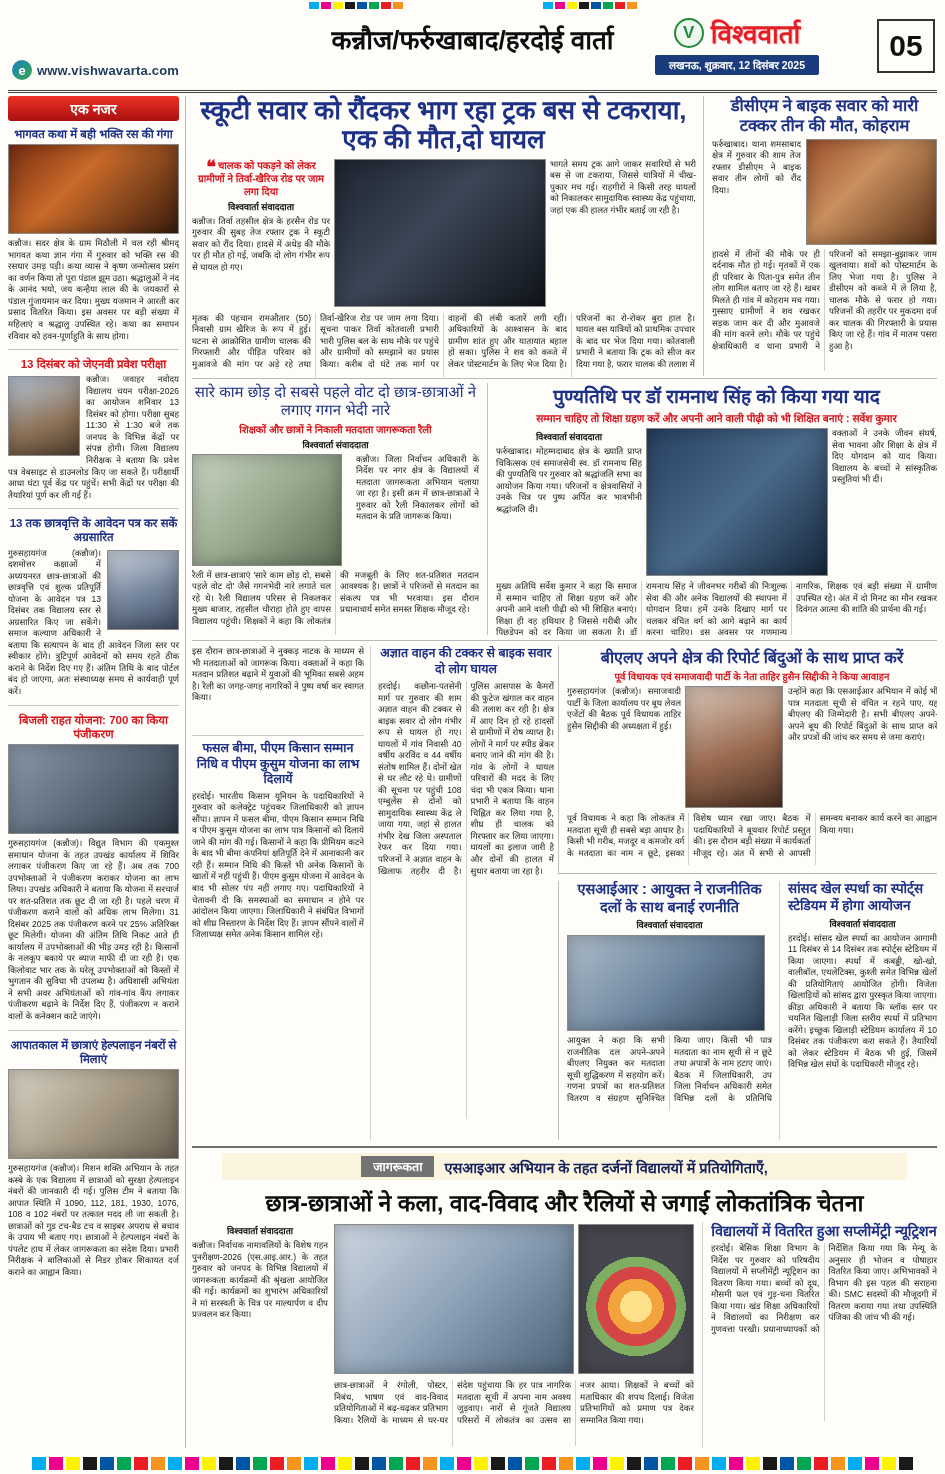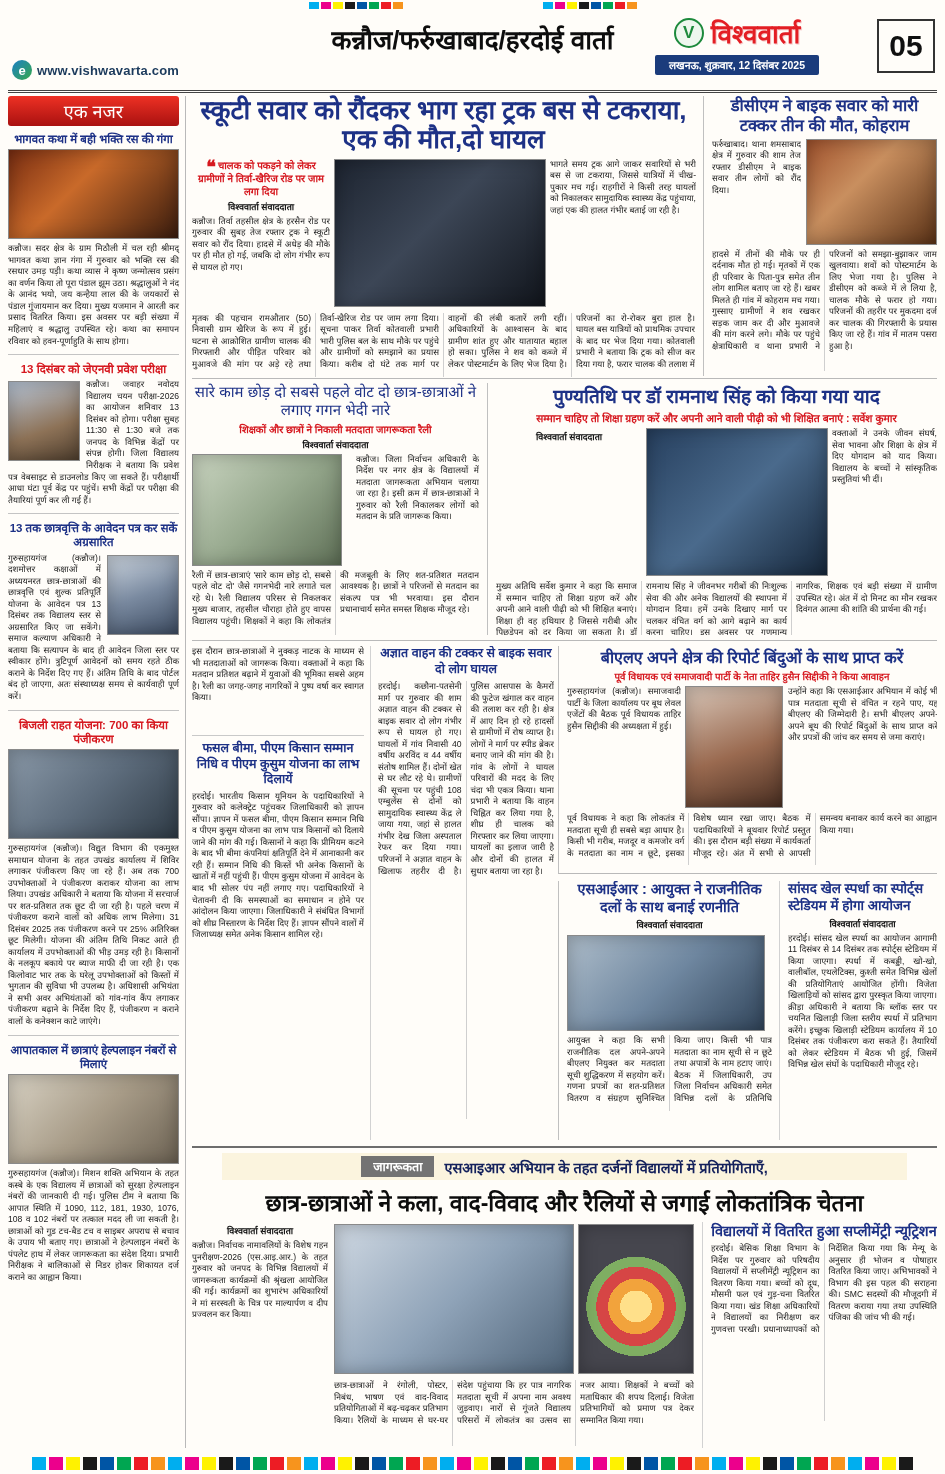--- a/index.html
+++ b/index.html
@@ -50,21 +50,21 @@
   .ph-dcm     { background:linear-gradient(135deg,#a0522d,#c98f5f 40%,#5c3317); }
   .ph-rally   { background:linear-gradient(135deg,#c9d4c0,#97a98e 50%,#5f7057); }
   .ph-mem     { background:linear-gradient(135deg,#27405f,#4a6a8c 50%,#17283c); }
   .ph-tahir   { background:linear-gradient(160deg,#d8c6b8,#9a6a50 55%,#4a2f22); }
   .ph-sirmeet { background:linear-gradient(135deg,#aebdca,#6f87a0 50%,#32465c); }
   .ph-stud    { background:linear-gradient(135deg,#cfd8e2,#8fa3b8 50%,#4d6277); }
   .ph-rang    { background:radial-gradient(circle at 50% 55%, #ffe08a 0 16%, #f2a33c 16% 28%, #d64545 28% 40%, #7fae62 40% 50%, #46464e 50% 100%); }
 
   
   .sidebar { position:absolute; left:8px; top:96px; width:178px; height:1352px; padding-right:6px; border-right:1px solid #b9b9b9; overflow:hidden; }
-  .eknazar { background:linear-gradient(180deg,#ee3124,#a91110); color:#fff; font-weight:normal; font-size:18px; text-align:center; padding:3px 0; border-radius:3px; margin-bottom:6px; }
+  .eknazar { background:linear-gradient(180deg,#ee3124,#a91110); color:#fff; font-weight:bold; font-size:14px; text-align:center; padding:3px 0; border-radius:3px; margin-bottom:6px; }
   .sb-head { font-size:11.5px; font-weight:bold; text-align:center; line-height:1.25; margin-bottom:3px; }
   .sb-photo { width:100%; height:90px; margin:2px 0 4px; }
   .sb-div { border:none; border-top:1px solid #c4c4c4; margin:7px 0; }
   .ph-fl { float:left; width:72px; height:80px; margin:2px 6px 2px 0; }
   .ph-fr { float:right; width:72px; height:80px; margin:2px 0 2px 6px; }
 
   
   .main-top { position:absolute; left:192px; top:96px; width:745px; height:280px; }
   .main-story { position:absolute; left:0; top:0; width:512px; height:280px; border-right:1px solid #c0c0c0; padding-right:8px; }
   .ms-h1 { font-size:26px; line-height:1.13; font-weight:bold; text-align:center; color:#1d3186; }
@@ -261,20 +261,21 @@
       </div>
       <div class="vote-bottom body-text cols2 clip">रैली में छात्र-छात्राएं 'सारे काम छोड़ दो, सबसे पहले वोट दो' जैसे गगनभेदी नारे लगाते चल रहे थे। रैली विद्यालय परिसर से निकलकर मुख्य बाजार, तहसील चौराहा होते हुए वापस विद्यालय पहुंची। शिक्षकों ने कहा कि लोकतंत्र की मजबूती के लिए शत-प्रतिशत मतदान आवश्यक है। छात्रों ने परिजनों से मतदान का संकल्प पत्र भी भरवाया। इस दौरान प्रधानाचार्य समेत समस्त शिक्षक मौजूद रहे।</div>
     </article>
 
     <article class="memorial-story">
       <h2 class="mem-h2">पुण्यतिथि पर डॉ रामनाथ सिंह को किया गया याद</h2>
       <div class="mem-sub subhead red">सम्मान चाहिए तो शिक्षा ग्रहण करें और अपनी आने वाली पीढ़ी को भी शिक्षित बनाएं : सर्वेश कुमार</div>
       <div class="mem-row">
         <div class="mem-left">
           <div class="byline">विश्ववार्ता संवाददाता</div>
+          <div class="body-text">फर्रुखाबाद। मोहम्मदाबाद क्षेत्र के ख्याति प्राप्त चिकित्सक एवं समाजसेवी स्व. डॉ रामनाथ सिंह की पुण्यतिथि पर गुरुवार को श्रद्धांजलि सभा का आयोजन किया गया। परिजनों व क्षेत्रवासियों ने उनके चित्र पर पुष्प अर्पित कर भावभीनी श्रद्धांजलि दी।</div>
         </div>
         <div class="photo photo-mem ph-mem"></div>
         <div class="mem-right body-text">वक्ताओं ने उनके जीवन संघर्ष, सेवा भावना और शिक्षा के क्षेत्र में दिए योगदान को याद किया। विद्यालय के बच्चों ने सांस्कृतिक प्रस्तुतियां भी दीं।</div>
       </div>
       <div class="mem-bottom body-text cols3 clip">मुख्य अतिथि सर्वेश कुमार ने कहा कि समाज में सम्मान चाहिए तो शिक्षा ग्रहण करें और अपनी आने वाली पीढ़ी को भी शिक्षित बनाएं। शिक्षा ही वह हथियार है जिससे गरीबी और पिछड़ेपन को दूर किया जा सकता है। डॉ रामनाथ सिंह ने जीवनभर गरीबों की निःशुल्क सेवा की और अनेक विद्यालयों की स्थापना में योगदान दिया। हमें उनके दिखाए मार्ग पर चलकर वंचित वर्ग को आगे बढ़ाने का कार्य करना चाहिए। इस अवसर पर गणमान्य नागरिक, शिक्षक एवं बड़ी संख्या में ग्रामीण उपस्थित रहे। अंत में दो मिनट का मौन रखकर दिवंगत आत्मा की शांति की प्रार्थना की गई।</div>
     </article>
   </section>
 
   <section class="band3">
     <div class="colA">

